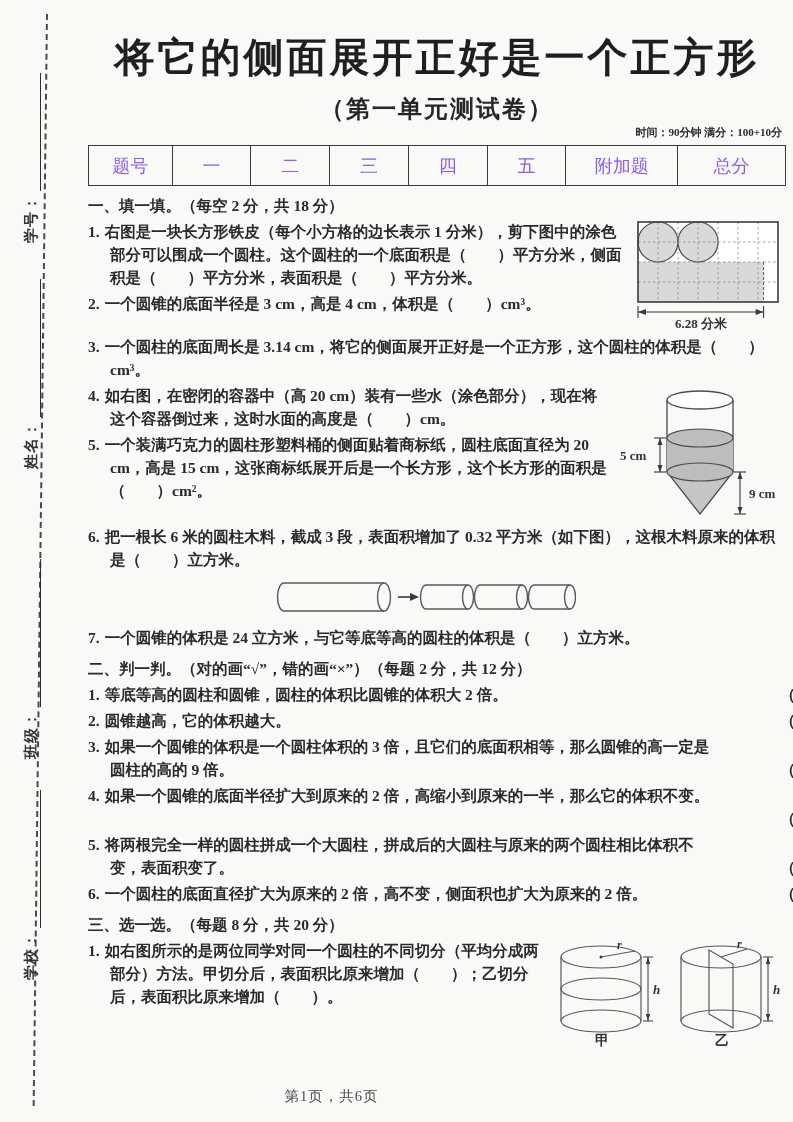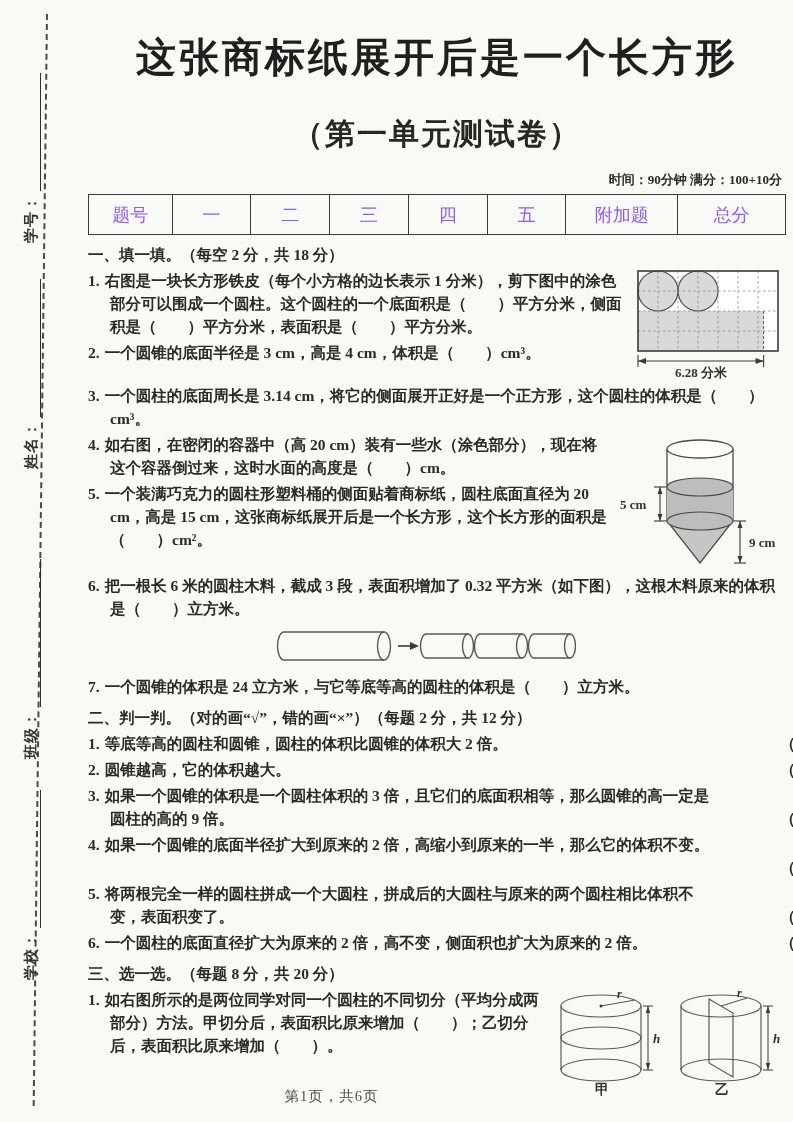--- a/index.html
+++ b/index.html
@@ -21,22 +21,22 @@
   }
   .side-field .side-label { white-space:nowrap; padding-right:4px; }
   .side-field .side-line { flex:1; height:16px; border-bottom:1.6px solid #2e2e2e; }
   #sf-no   { width:170px; left:-55px; top:147px; }
   #sf-name { width:190px; left:-65px; top:363px; }
   #sf-class{ width:200px; left:-70px; top:648px; }
   #sf-school{ width:190px; left:-65px; top:874px; }
   
   .content { position:absolute; left:88px; top:0; width:698px; }
   .title { margin-top:30px; text-align:center; font-size:40px; font-weight:700; letter-spacing:3px; color:#1f1f1f; }
-  .subtitle { margin-top:29px; text-align:center; font-size:30px; font-weight:600; letter-spacing:2px; color:#262626; }
-  .exam-info { margin-top:16px; text-align:right; font-size:13px; font-weight:600; padding-right:4px; }
+  .subtitle { margin-top:8px; text-align:center; font-size:24px; font-weight:600; letter-spacing:2px; color:#262626; }
+  .exam-info { text-align:right; font-size:11px; font-weight:600; padding-right:4px; }
   table.score { width:100%; margin-top:5px; border-collapse:collapse; table-layout:fixed; }
   table.score td {
     border:1.8px solid #3a3a3a; text-align:center; font-size:18px; font-weight:400;
     height:40px; color:#8b5cf6; background:transparent;
   }
   table.score tr + tr td { height:38px; }
   col.c-label { width:12%; } col.c-num { width:11.3%; } col.c-extra { width:16%; } col.c-total { width:15.5%; }
   
   .sect { font-size:15.5px; line-height:23px; font-weight:600; color:#2a2a2a;margin-top:8px; }
   .sect-heading { font-weight:700; margin-top:7px; font-size:15.5px; }
@@ -70,21 +70,21 @@
   <div class="side-field" id="sf-class">
     <span class="side-label">班级：</span>
     <span class="side-line"></span>
   </div>
   <div class="side-field" id="sf-school">
     <span class="side-label">学校：</span>
     <span class="side-line"></span>
   </div>
 
   <div class="content">
-    <div class="title">这张商标纸展开后是一个长方形</div>
+    <div class="title">将它的侧面展开正好是一个正方形</div>
     <div class="subtitle">（第一单元测试卷）</div>
     <div class="exam-info">时间：90分钟  满分：100+10分</div>
 
     <table class="score">
       <colgroup>
         <col class="c-label">
           <col class="c-num">
           <col class="c-num">
           <col class="c-num">
         <col class="c-num">

